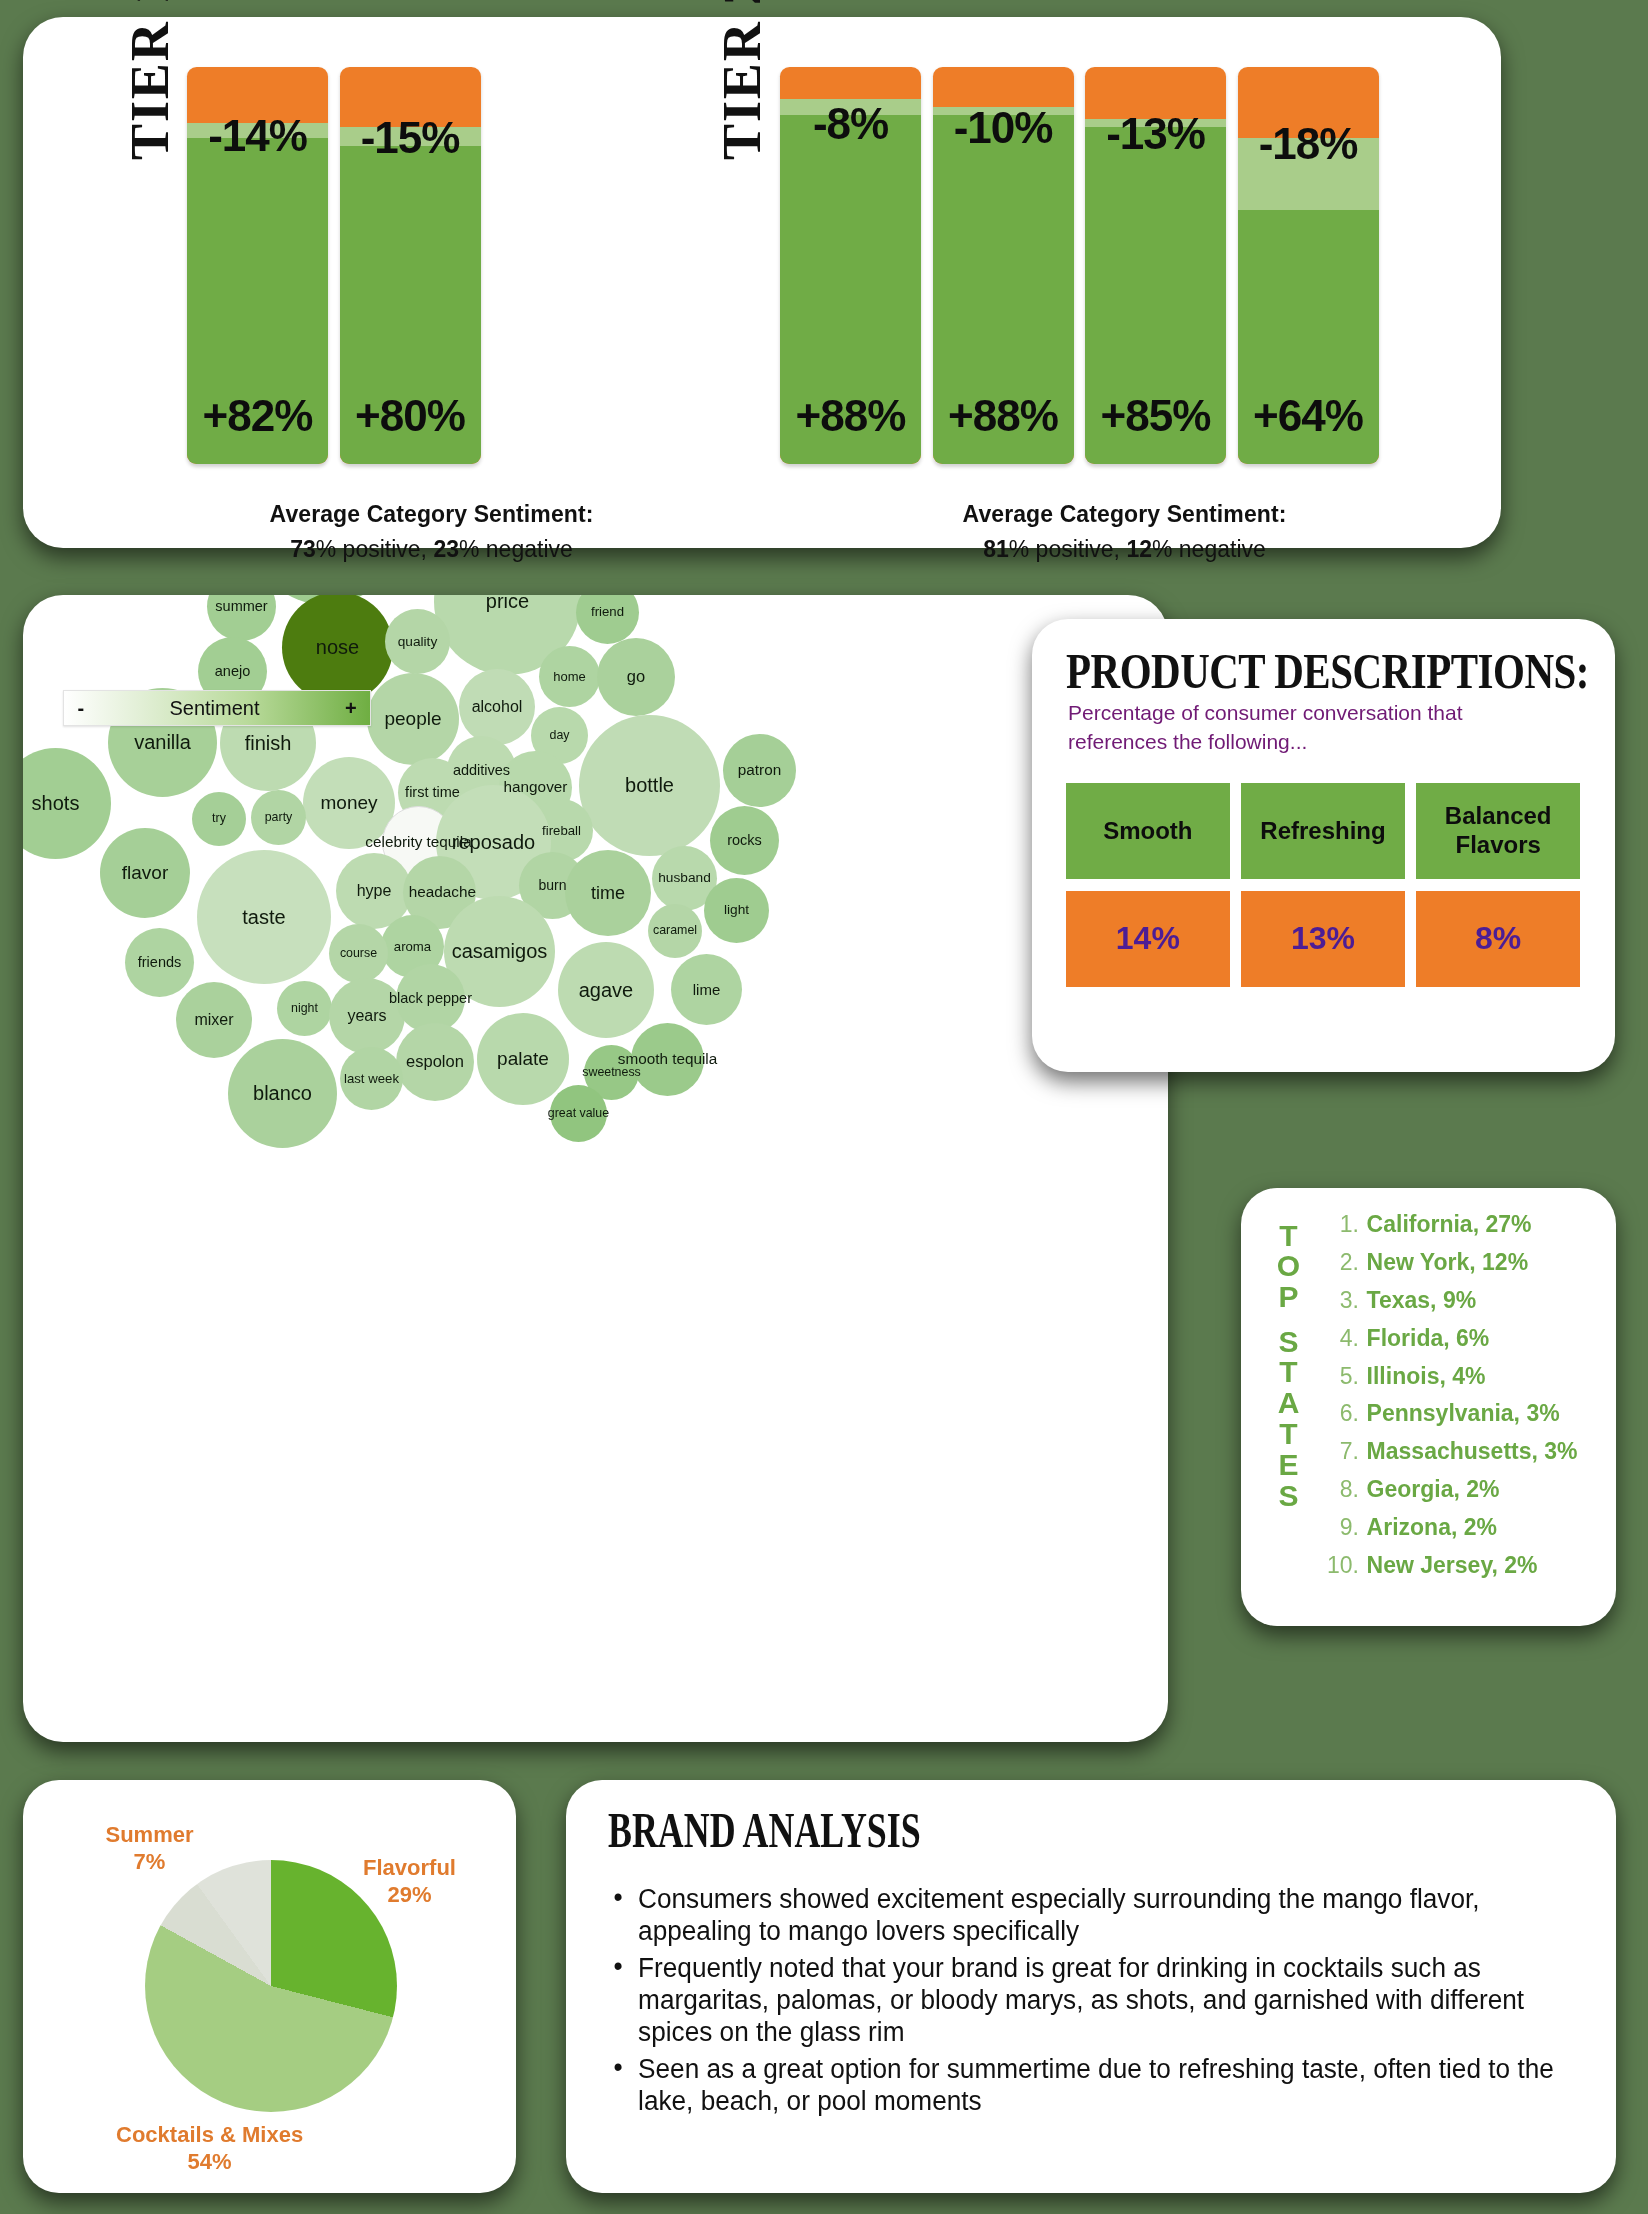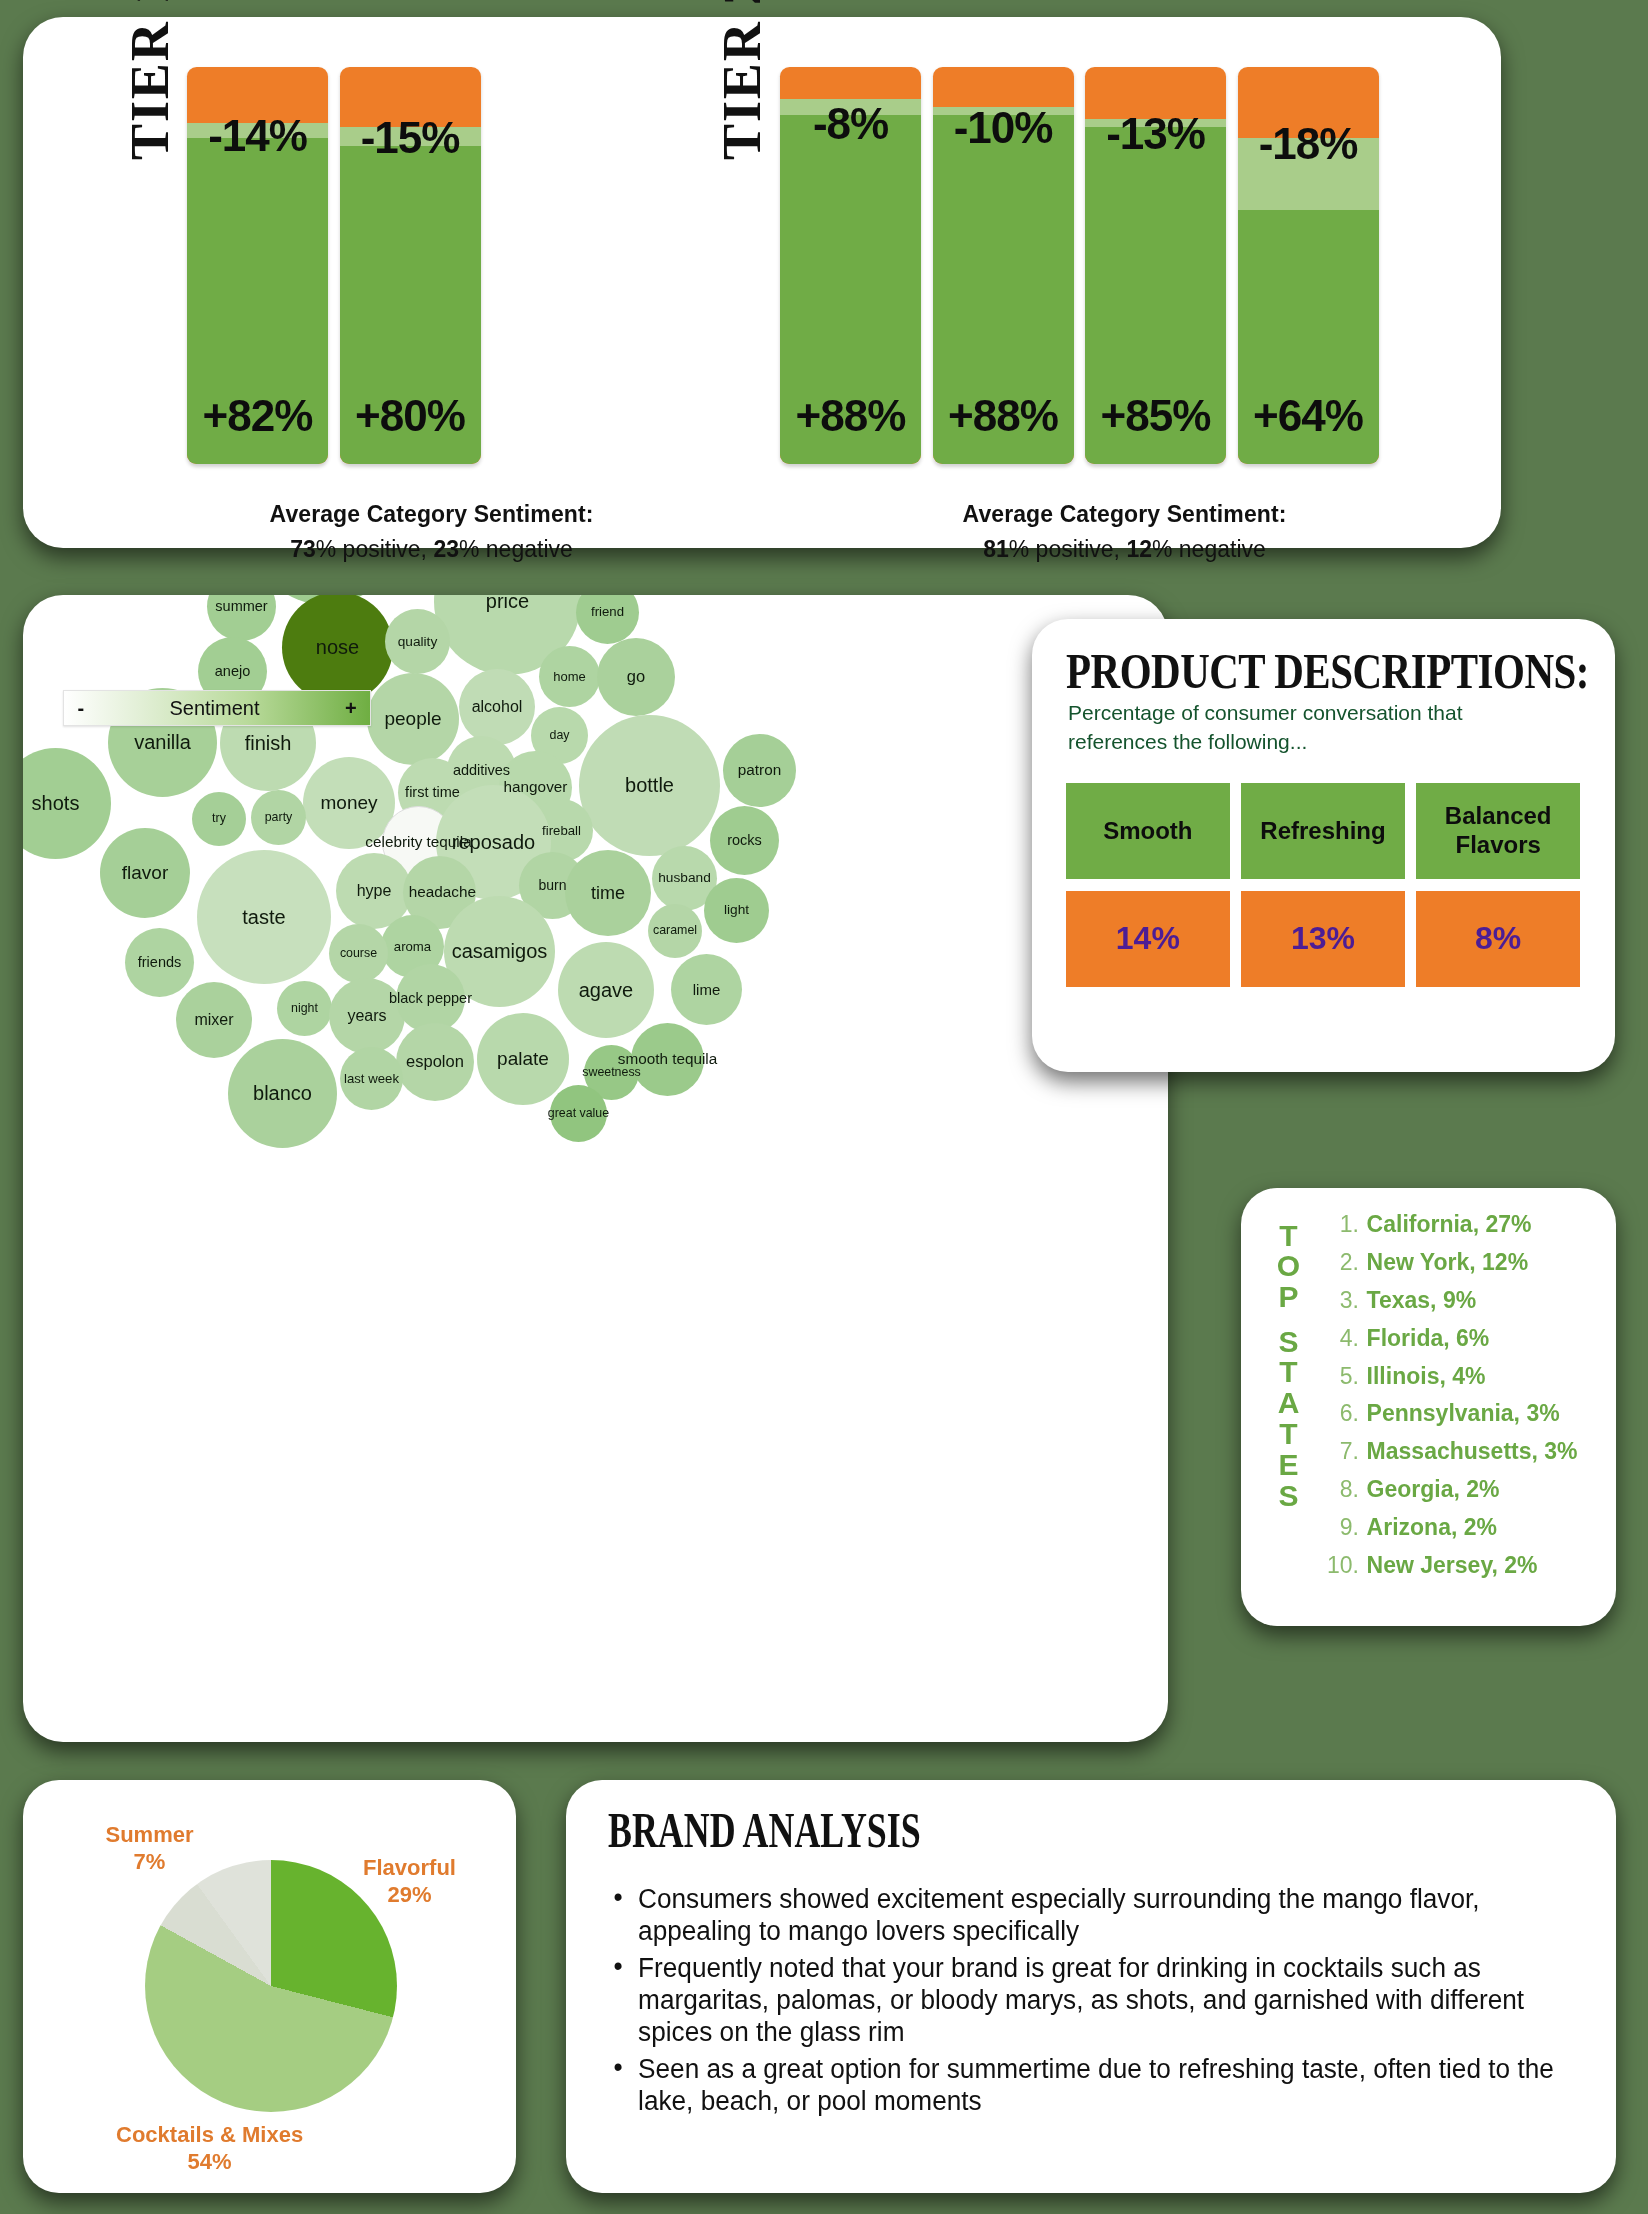--- a/index.html
+++ b/index.html
@@ -66,21 +66,21 @@
   #sentiment-legend .lb{flex:1;text-align:center;font-size:20px;color:#111;}
   #sentiment-legend .mx{margin-right:13.4px;font-size:20px;font-weight:700;color:#111;}
 
   
   #pd-panel{left:1032px;top:619px;width:583px;height:453px;border-radius:36px;}
   #pd-title{
     position:absolute;left:34px;top:23px;font-family:"Liberation Serif", serif;
     font-weight:700;font-size:41px;letter-spacing:-0.5px;color:#111;
     transform:scaleY(1.22);transform-origin:left top;
   }
-  #pd-sub{position:absolute;left:36px;top:80px;width:497px;font-size:21px;line-height:1.37;color:#14532d;}
+  #pd-sub{position:absolute;left:36px;top:80px;width:497px;font-size:21px;line-height:1.37;color:#701a75;}
   #pd-grid{position:absolute;left:34px;top:164px;width:514px;display:grid;grid-template-columns:repeat(3,1fr);gap:11.5px;}
   .pd-head{
     background:#70ac46;height:96px;display:flex;align-items:center;justify-content:center;
     font-size:24px;font-weight:700;color:#0d0d0d;text-align:center;line-height:1.2;
   }
   .pd-val{
     background:#ee7d28;height:96px;display:flex;align-items:center;justify-content:center;
     font-size:32px;font-weight:800;color:#4c1d95;
   }
 

